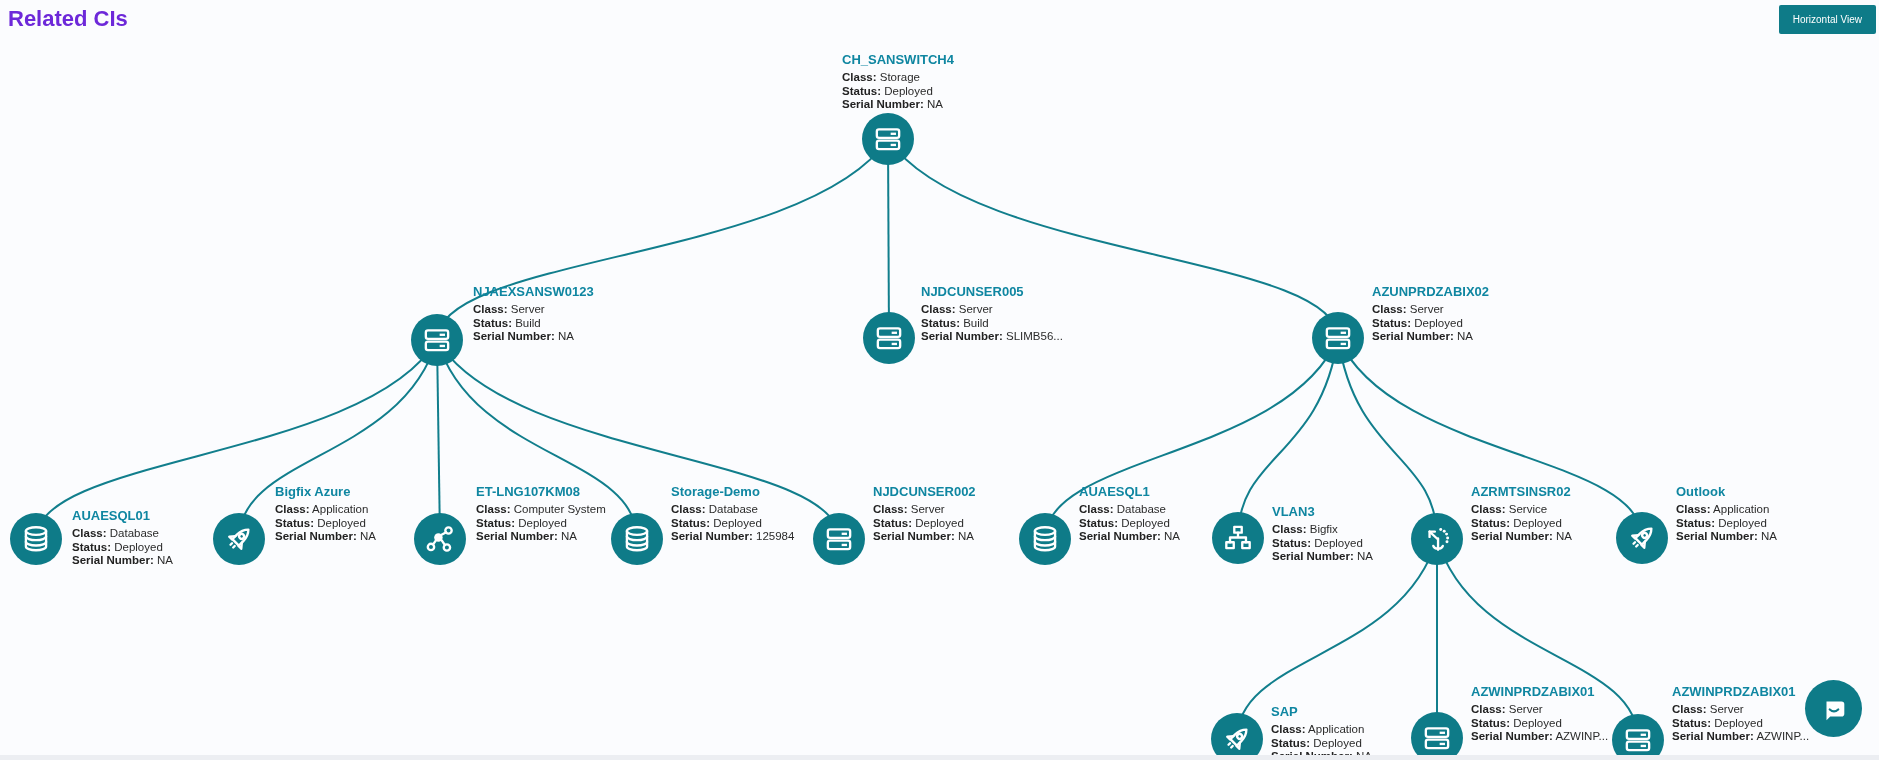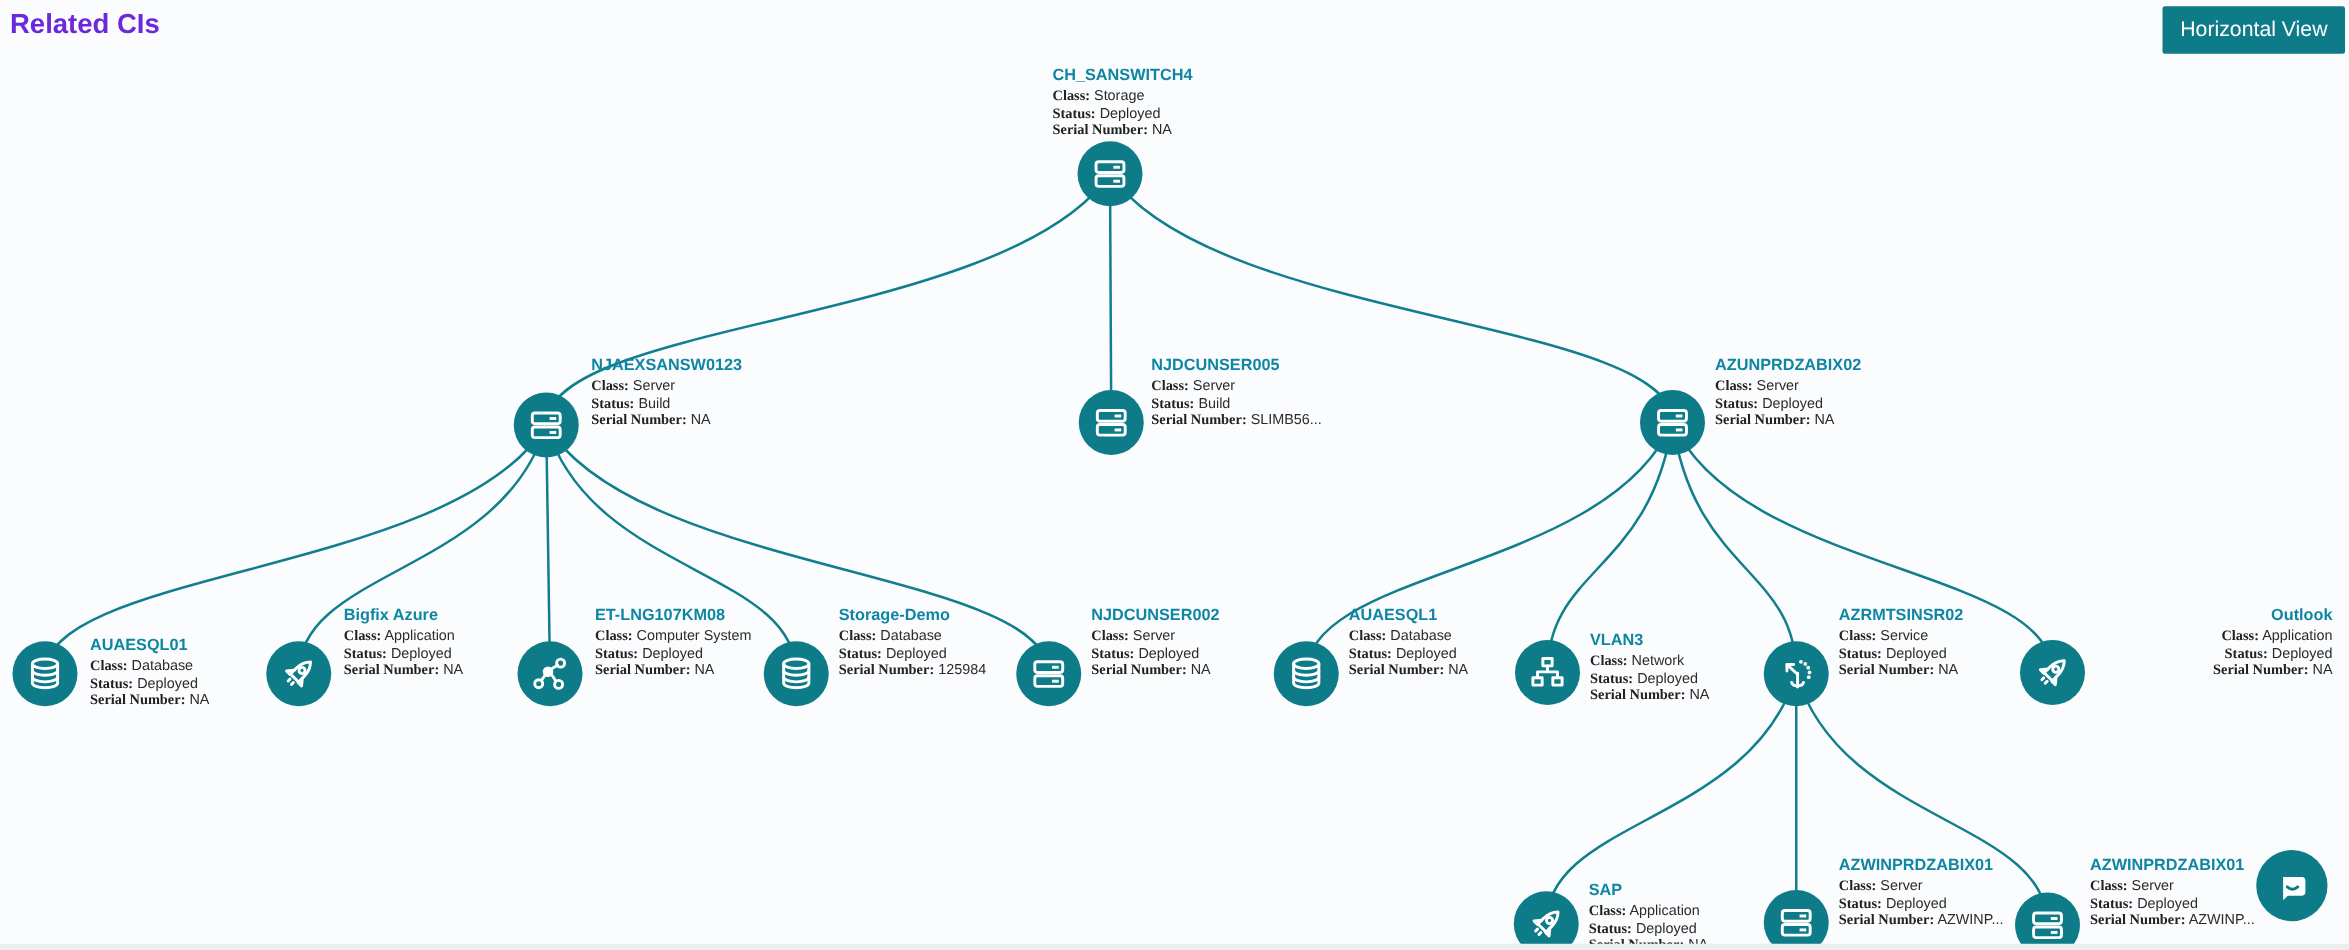--- a/index.html
+++ b/index.html
@@ -9,40 +9,40 @@
     background:#fbfcfe;
     font-family:"Liberation Sans", sans-serif;
   }
   .page-title {
     position:absolute; left:8px; top:6px;
     font-size:22px; font-weight:700; color:#6d28d9;
   }
   .hv-button {
     position:absolute; right:3px; top:5px;
     background:#0e7b88; color:#ffffff;
-    font-size:17px; padding:9px 14px;
+    font-size:10px; padding:9px 14px;
     border:none; border-radius:2px; cursor:pointer;
     font-family:"Liberation Sans", sans-serif;
   }
   #edge-layer { position:absolute; left:0; top:0; }
   #edge-layer path { stroke:#117e8c; stroke-width:2; fill:none; }
   .ci-icon {
     position:absolute; width:52px; height:52px;
     margin-left:-26px; margin-top:-26px;
     background:#0e7b88; border-radius:50%;
     display:flex; align-items:center; justify-content:center;
     cursor:pointer;
   }
   .ci-label { position:absolute; width:190px; line-height:13.5px; }
   .ci-name {
     font-size:13px; font-weight:700; color:#0f86a1;
     white-space:nowrap; margin-bottom:3px; line-height:16px; cursor:pointer;
   }
   .ci-line { font-size:11.5px; color:#2b2b2b; white-space:nowrap; }
-  .ci-line b { font-weight:700; color:#222;font-family:Liberation Serif, serif; }
+  .ci-line b { font-weight:700; color:#222; }
   .chat-fab {
     position:absolute; left:1805px; top:680px;
     width:57px; height:57px; border-radius:50%;
     background:#0e7b88; display:flex; align-items:center; justify-content:center;
     cursor:pointer; border:none;
   }
   .bottom-bar {
     position:absolute; left:0; bottom:0; width:100%; height:5px;
     background:#eceef2;
   }
@@ -220,21 +220,21 @@
     <div class="ci-icon" style="left: 1238px; top: 538px;">
       <svg width="34" height="34" viewBox="0 0 32 32">
         <rect x="12.5" y="5.5" width="7" height="5.5" stroke="#fff" fill="none" stroke-width="2.2" stroke-linecap="round" stroke-linejoin="round"></rect>
      <path d="M16 11 v4.5 M8.5 20 v-4.5 h15 v4.5" stroke="#fff" fill="none" stroke-width="2.2" stroke-linecap="round" stroke-linejoin="round"></path>
      <rect x="5" y="20" width="7" height="5.5" stroke="#fff" fill="none" stroke-width="2.2" stroke-linecap="round" stroke-linejoin="round"></rect>
      <rect x="20" y="20" width="7" height="5.5" stroke="#fff" fill="none" stroke-width="2.2" stroke-linecap="round" stroke-linejoin="round"></rect>
       </svg>
     </div>
     <div class="ci-label" style="left: 1272px; top: 504px;">
       <div class="ci-name">VLAN3</div>
-      <div class="ci-line"><b>Class:</b> <span> Network</span></div>
+      <div class="ci-line"><b>Class:</b> <span> Bigfix</span></div>
       <div class="ci-line"><b>Status:</b> <span> Deployed</span></div>
       <div class="ci-line"><b>Serial Number:</b> <span> NA</span></div>
     </div>
     <div class="ci-icon" style="left: 1437px; top: 539px;">
       <svg width="34" height="34" viewBox="0 0 32 32">
         <path d="M9 9 L16.5 16" stroke="#fff" fill="none" stroke-width="2.2" stroke-linecap="round" stroke-linejoin="round"></path>
      <path d="M9 14 L9 9 L14 9" stroke="#fff" fill="none" stroke-width="2.2" stroke-linecap="round" stroke-linejoin="round"></path>
      <path d="M17 15.5 V26" stroke="#fff" fill="none" stroke-width="2.2" stroke-linecap="round" stroke-linejoin="round"></path>
      <path d="M12.5 22.5 C13.5 26 20.5 26 21.5 22.5" stroke="#fff" fill="none" stroke-width="2.2" stroke-linecap="round" stroke-linejoin="round"></path>
      <circle cx="19.5" cy="7" r="1.4" fill="#fff" stroke="none"></circle>
@@ -254,21 +254,21 @@
       <svg width="34" height="34" viewBox="0 0 32 32">
         <g transform="rotate(45 16 16)">
        <path d="M16 3.5 C19 6.5 20.3 10.5 20.3 14.5 L20.3 20.5 L11.7 20.5 L11.7 14.5 C11.7 10.5 13 6.5 16 3.5 Z" stroke="#fff" fill="none" stroke-width="2.2" stroke-linecap="round" stroke-linejoin="round"></path>
        <circle cx="16" cy="12.5" r="2.3" stroke="#fff" fill="none" stroke-width="2.2" stroke-linecap="round" stroke-linejoin="round"></circle>
        <path d="M11.7 16.5 L8 21 L11.7 21" stroke="#fff" fill="none" stroke-width="2.2" stroke-linecap="round" stroke-linejoin="round"></path>
        <path d="M20.3 16.5 L24 21 L20.3 21" stroke="#fff" fill="none" stroke-width="2.2" stroke-linecap="round" stroke-linejoin="round"></path>
        <path d="M14.2 23.5 L14.2 25.5 M17.8 23.5 L17.8 25.5" stroke="#fff" fill="none" stroke-width="2.2" stroke-linecap="round" stroke-linejoin="round"></path>
      </g>
       </svg>
     </div>
-    <div class="ci-label" style="left: 1676px; top: 484px; text-align: right;">
+    <div class="ci-label" style="left: 1676px; top: 484px;">
       <div class="ci-name">Outlook</div>
       <div class="ci-line"><b>Class:</b> <span> Application</span></div>
       <div class="ci-line"><b>Status:</b> <span> Deployed</span></div>
       <div class="ci-line"><b>Serial Number:</b> <span> NA</span></div>
     </div>
     <div class="ci-icon" style="left: 1237px; top: 739px;">
       <svg width="34" height="34" viewBox="0 0 32 32">
         <g transform="rotate(45 16 16)">
        <path d="M16 3.5 C19 6.5 20.3 10.5 20.3 14.5 L20.3 20.5 L11.7 20.5 L11.7 14.5 C11.7 10.5 13 6.5 16 3.5 Z" stroke="#fff" fill="none" stroke-width="2.2" stroke-linecap="round" stroke-linejoin="round"></path>
        <circle cx="16" cy="12.5" r="2.3" stroke="#fff" fill="none" stroke-width="2.2" stroke-linecap="round" stroke-linejoin="round"></circle>

